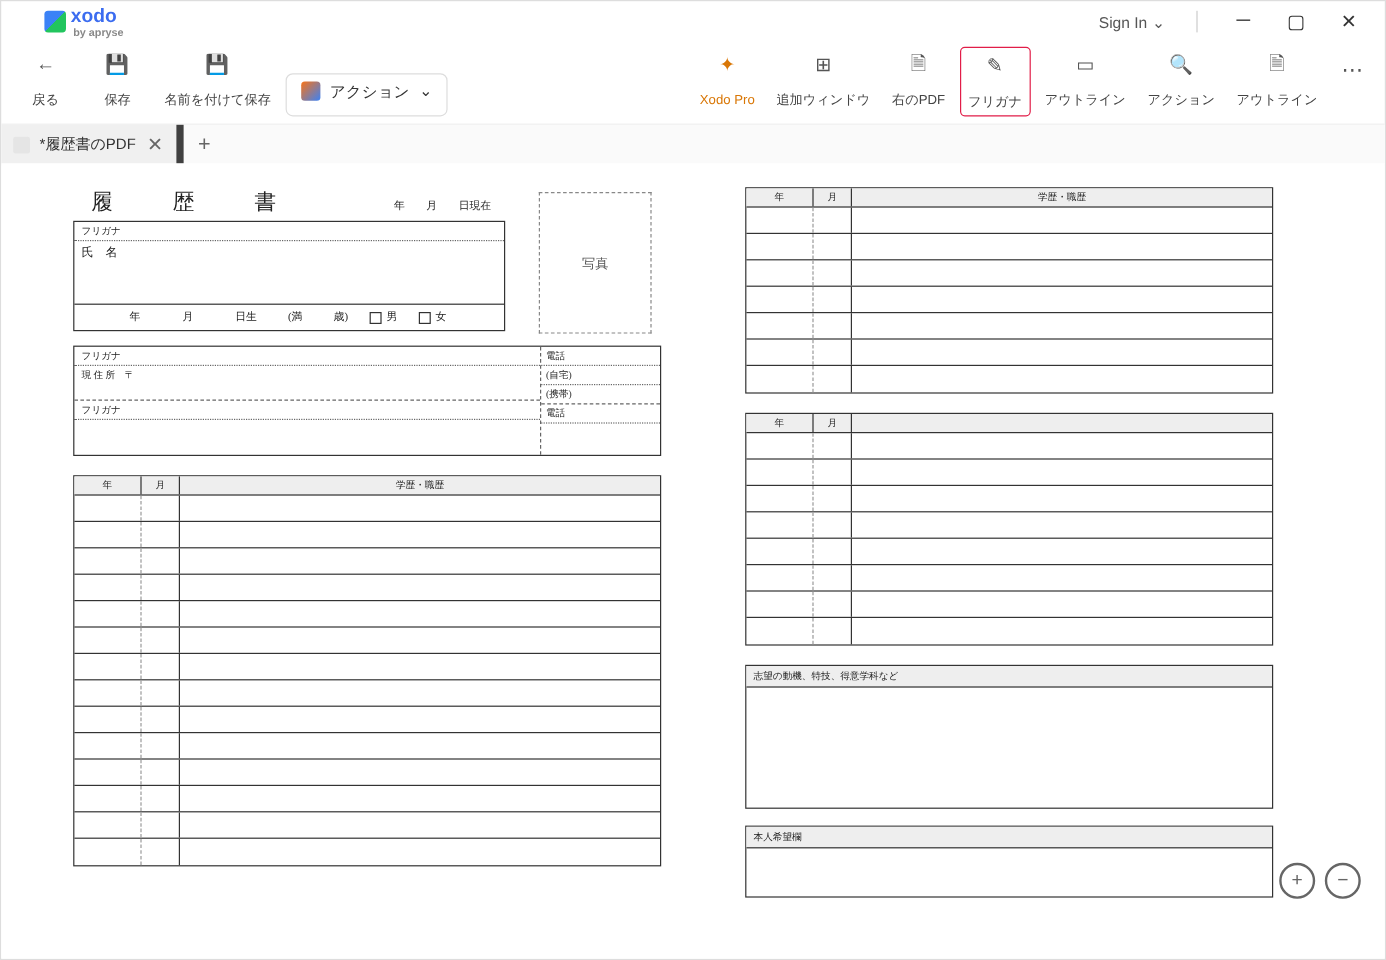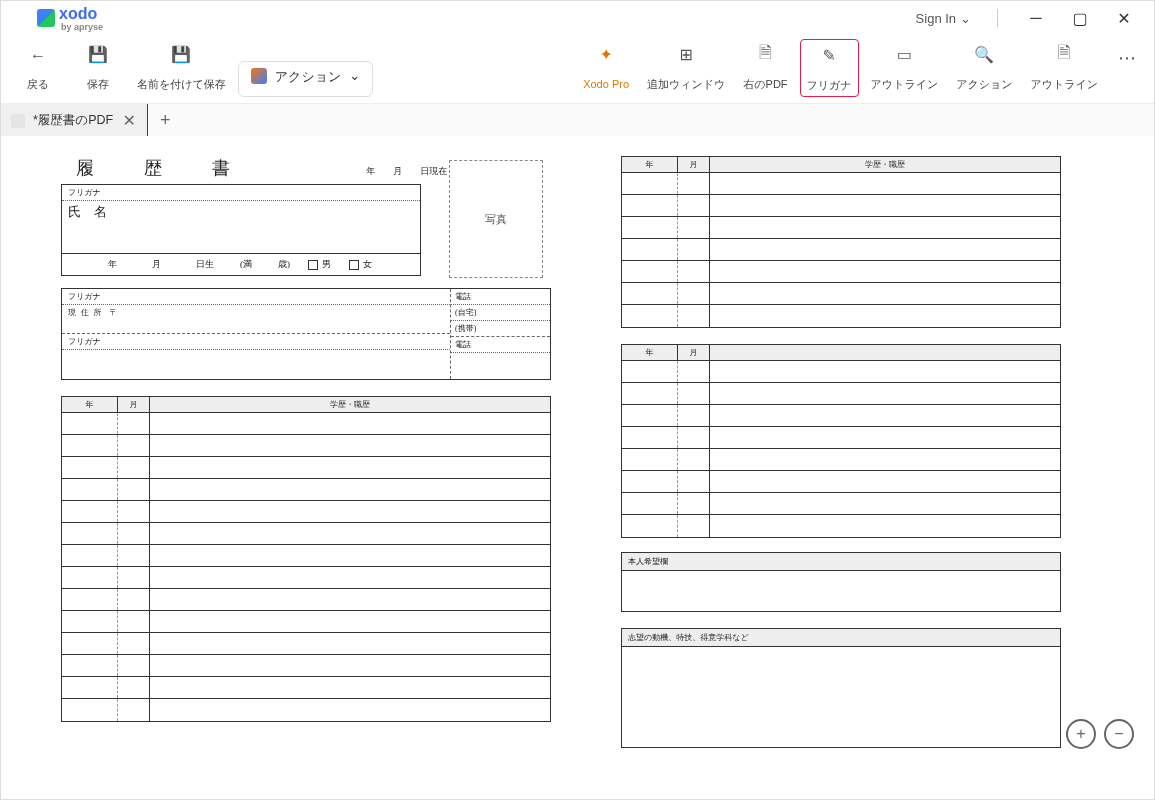--- a/index.html
+++ b/index.html
@@ -18,43 +18,43 @@
 .tool-btn { display: flex; flex-direction: column; align-items: center; justify-content: flex-start; min-width: 54px; padding: 4px 6px; cursor: pointer; border-radius:4px;}
 .tool-btn.active { border: 1px solid #e11d48; }
 .tool-icon { width: 22px; height: 22px; display: flex; align-items: center; justify-content: center; color: #555; }
 .tool-label { font-size: 11px; color: #444; text-align: center; line-height: 13px; margin-top:13px;}
 .toolbar-spacer { flex: 1; }
 .action-btn { display:flex; gap:8px; border:1px solid #ddd; border-radius:6px; padding:6px 12px; font-size:13px; color:#333; cursor:pointer; height:36px; margin-top:22px;}
 .xodo-pro { color: #d97706; }
 .more-btn { font-size:18px; color:#555; padding:8px; cursor:pointer;}
 
 .tabbar { display: flex; align-items: center; background: #fafafa; border-bottom: 1px solid #eee; height: 34px; }
-.tab { display: flex; align-items: center; padding: 0 10px; height: 100%; background: #f0f0f0; border-right:1px solid #404040; gap:8px; max-width:250px;}
+.tab { display: flex; align-items: center; padding: 0 10px; height: 100%; background: #f0f0f0; border-right:6px solid #404040; gap:8px; max-width:250px;}
 .tab-icon { width:14px; height:14px; background:#e5e5e5; border-radius:2px;}
 .tab-title { font-size: 12.5px; color: #333; white-space: nowrap; overflow: hidden; text-overflow: ellipsis; flex:1;}
 .tab-close { width:16px; height:16px; display:flex; align-items:center; justify-content:center; cursor:pointer; color:#666;}
 .tab-add { width:34px; display:flex; align-items:center; justify-content:center; cursor:pointer; font-size:18px; color:#666;}
 
 .viewer { position: absolute; top: 135px; left: 0; right: 0; bottom: 0; background: #fff; overflow: hidden; display:flex; gap:70px; padding:20px 60px;}
 .page { background: #fff; flex:0 0 490px; font-family: "MS Mincho", serif; font-size: 9px; color: #222; }
 
 .resume-title { font-size: 18px; letter-spacing: 16px; font-weight:500; display:inline-block;margin-left:15px;}
-.date-line { font-size:9px; display:inline-block; margin-left:118px;}
+.date-line { font-size:9px; display:inline-block; margin-left:80px;}
 .name-box { border:1px solid #333; margin-top:4px; width:360px; position:relative;}
 .furigana-row { border-bottom:1px dotted #666; padding:2px 6px; font-size:8px;}
-.name-body { height:52px; padding:2px 6px; font-size:13px;}
+.name-body { height:52px; padding:2px 6px; font-size:10px;}
 .birth-row { border-top:1px solid #333; display:flex; align-items:center; padding:4px 6px; font-size:9px; gap:4px;}
 .check { width:10px; height:10px; border:1px solid #333; display:inline-block; margin-left:14px;}
 .photo-box { position:absolute; left:388px; top:4px; width:94px; height:118px; border:1px dashed #888; display:flex; align-items:center; justify-content:center; font-size:11px; color:#555;}
 
 .addr-box { border:1px solid #333; margin-top:12px; width:490px; display:flex;}
 .addr-left { flex:1; }
 .addr-right { width:100px; border-left:1px dashed #666;}
 .addr-furigana { border-bottom:1px dotted #666; padding:2px 6px; font-size:8px;}
-.addr-body { padding:2px 6px; font-size:8px; min-height:28px;font-family:Liberation Mono, monospace;}
+.addr-body { padding:2px 6px; font-size:8px; min-height:28px;}
 .addr-sep { border-top:1px dashed #666;}
 .phone-row { border-bottom:1px dotted #666; padding:2px 4px; font-size:8px; min-height:16px;}
 .contact-note { font-size:7px; float:right;}
 
 .grid-table { border:1px solid #333; margin-top:16px; width:490px;}
 .gt-header { display:flex; background:#eee; border-bottom:1px solid #333;}
 .gt-h-year { width:56px; border-right:1px solid #333; text-align:center; padding:2px; font-size:8px;}
 .gt-h-month { width:32px; border-right:1px solid #333; text-align:center; padding:2px; font-size:8px;}
 .gt-h-body { flex:1; text-align:center; padding:2px; font-size:8px;}
 .gt-row { display:flex; height:22px; border-bottom:1px solid #333;}
@@ -355,28 +355,28 @@
           <div class="gt-c-month"></div>
           <div class="gt-c-body"></div>
         </div>
       <div class="gt-row">
           <div class="gt-c-year"></div>
           <div class="gt-c-month"></div>
           <div class="gt-c-body"></div>
         </div>
     </div>
 
+    <div class="section-box" style="margin-top:16px;width:440px">
+      <div class="section-header">志望の動機、特技、得意学科など</div>
+      <div class="section-body"></div>
+    </div>
+
     <div class="section-box" style="margin-top:14px;width:440px">
       <div class="section-header">本人希望欄</div>
       <div class="section-body" style="min-height:40px"></div>
     </div>
-
-    <div class="section-box" style="margin-top:16px;width:440px">
-      <div class="section-header">志望の動機、特技、得意学科など</div>
-      <div class="section-body"></div>
-    </div>
   </div>
 
   <div class="zoom-controls">
     <div class="zoom-btn">+</div>
     <div class="zoom-btn">−</div>
   </div>
 </div>
 
 </body></html>

